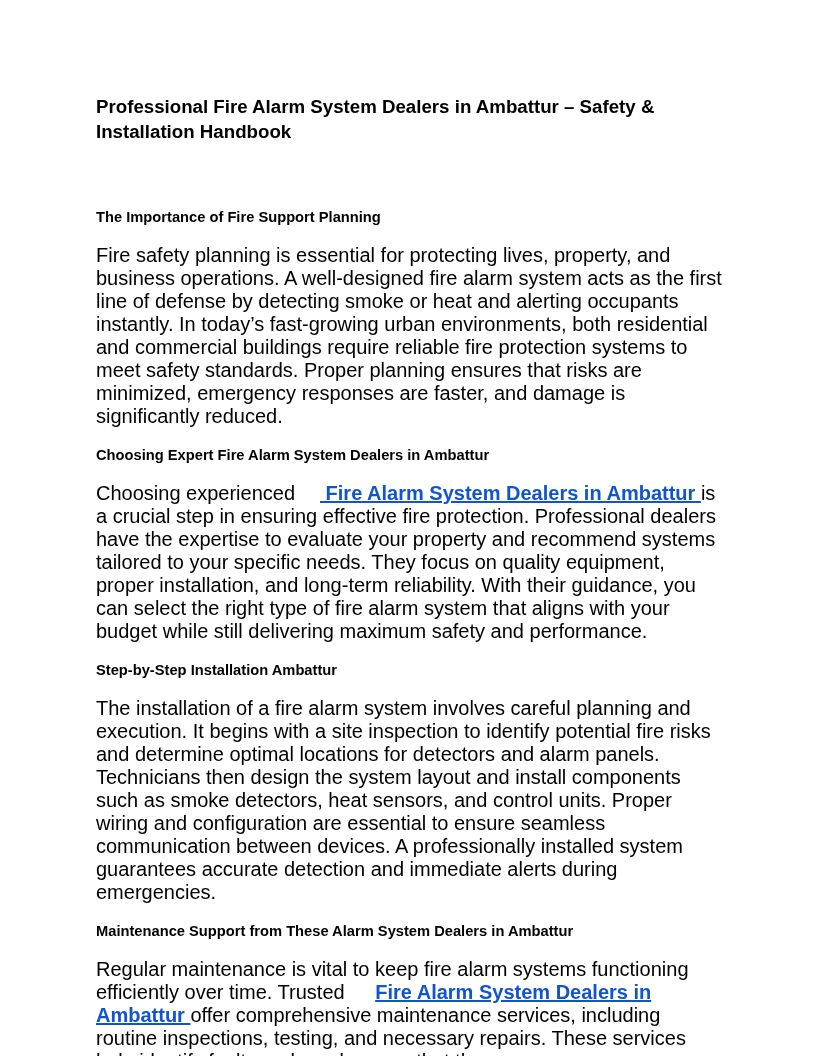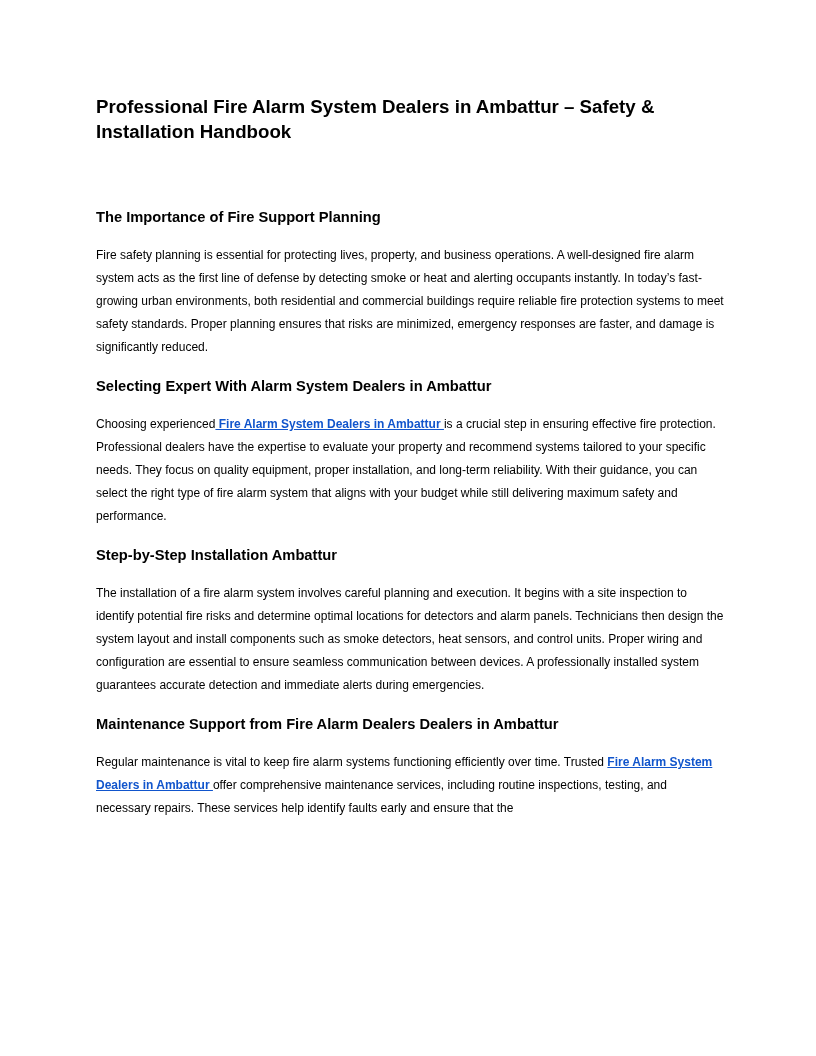--- a/index.html
+++ b/index.html
@@ -30,50 +30,51 @@
     .spacer {
       height: 63px;
     }
     .section-heading {
       font-size: 14.7px;
       font-weight: bold;
       line-height: 20px;
       margin: 0 0 17px 0;
     }
     .body-para {
-      font-size: 12px;
+      font-size: 20px;
       line-height: 23px;
       margin: 0 0 17px 0;
     }
     .doc-link {
       color: #1155cc;
       font-weight: bold;
       text-decoration: underline;
       cursor: pointer;
+      padding-left: 25px;
     }
   </style>
 </head>
 <body>
 
 <div class="page">
   <h1 class="doc-title">Professional Fire Alarm System Dealers in Ambattur – Safety &amp; Installation Handbook</h1>
   <div class="spacer"></div>
 
   <section>
     <h2 class="section-heading">The Importance of Fire Support Planning</h2>
     <p class="body-para">Fire safety planning is essential for protecting lives, property, and business operations. A well-designed fire alarm system acts as the first line of defense by detecting smoke or heat and alerting occupants instantly. In today’s fast-growing urban environments, both residential and commercial buildings require reliable fire protection systems to meet safety standards. Proper planning ensures that risks are minimized, emergency responses are faster, and damage is significantly reduced.</p>
   </section>
 
   <section>
-    <h2 class="section-heading">Selecting Expert With Alarm System Dealers in Ambattur</h2>
+    <h2 class="section-heading">Choosing Expert Fire Alarm System Dealers in Ambattur</h2>
     <p class="body-para"><span>Choosing experienced</span><a class="doc-link" style="color: rgb(17, 85, 204);"> Fire Alarm System Dealers in Ambattur </a><span>is a crucial step in ensuring effective fire protection. Professional dealers have the expertise to evaluate your property and recommend systems tailored to your specific needs. They focus on quality equipment, proper installation, and long-term reliability. With their guidance, you can select the right type of fire alarm system that aligns with your budget while still delivering maximum safety and performance.</span></p>
   </section>
 
   <section>
     <h2 class="section-heading">Step-by-Step Installation Ambattur</h2>
     <p class="body-para">The installation of a fire alarm system involves careful planning and execution. It begins with a site inspection to identify potential fire risks and determine optimal locations for detectors and alarm panels. Technicians then design the system layout and install components such as smoke detectors, heat sensors, and control units. Proper wiring and configuration are essential to ensure seamless communication between devices. A professionally installed system guarantees accurate detection and immediate alerts during emergencies.</p>
   </section>
 
   <section>
-    <h2 class="section-heading">Maintenance Support from Fire Alarm Dealers Dealers in Ambattur</h2>
+    <h2 class="section-heading">Maintenance Support from These Alarm System Dealers in Ambattur</h2>
     <p class="body-para"><span>Regular maintenance is vital to keep fire alarm systems functioning efficiently over time. Trusted </span><a class="doc-link" style="color: rgb(17, 85, 204);">Fire Alarm System Dealers in Ambattur </a><span>offer comprehensive maintenance services, including routine inspections, testing, and necessary repairs. These services help identify faults early and ensure that the</span></p>
   </section>
 </div>
 
 </body></html>

